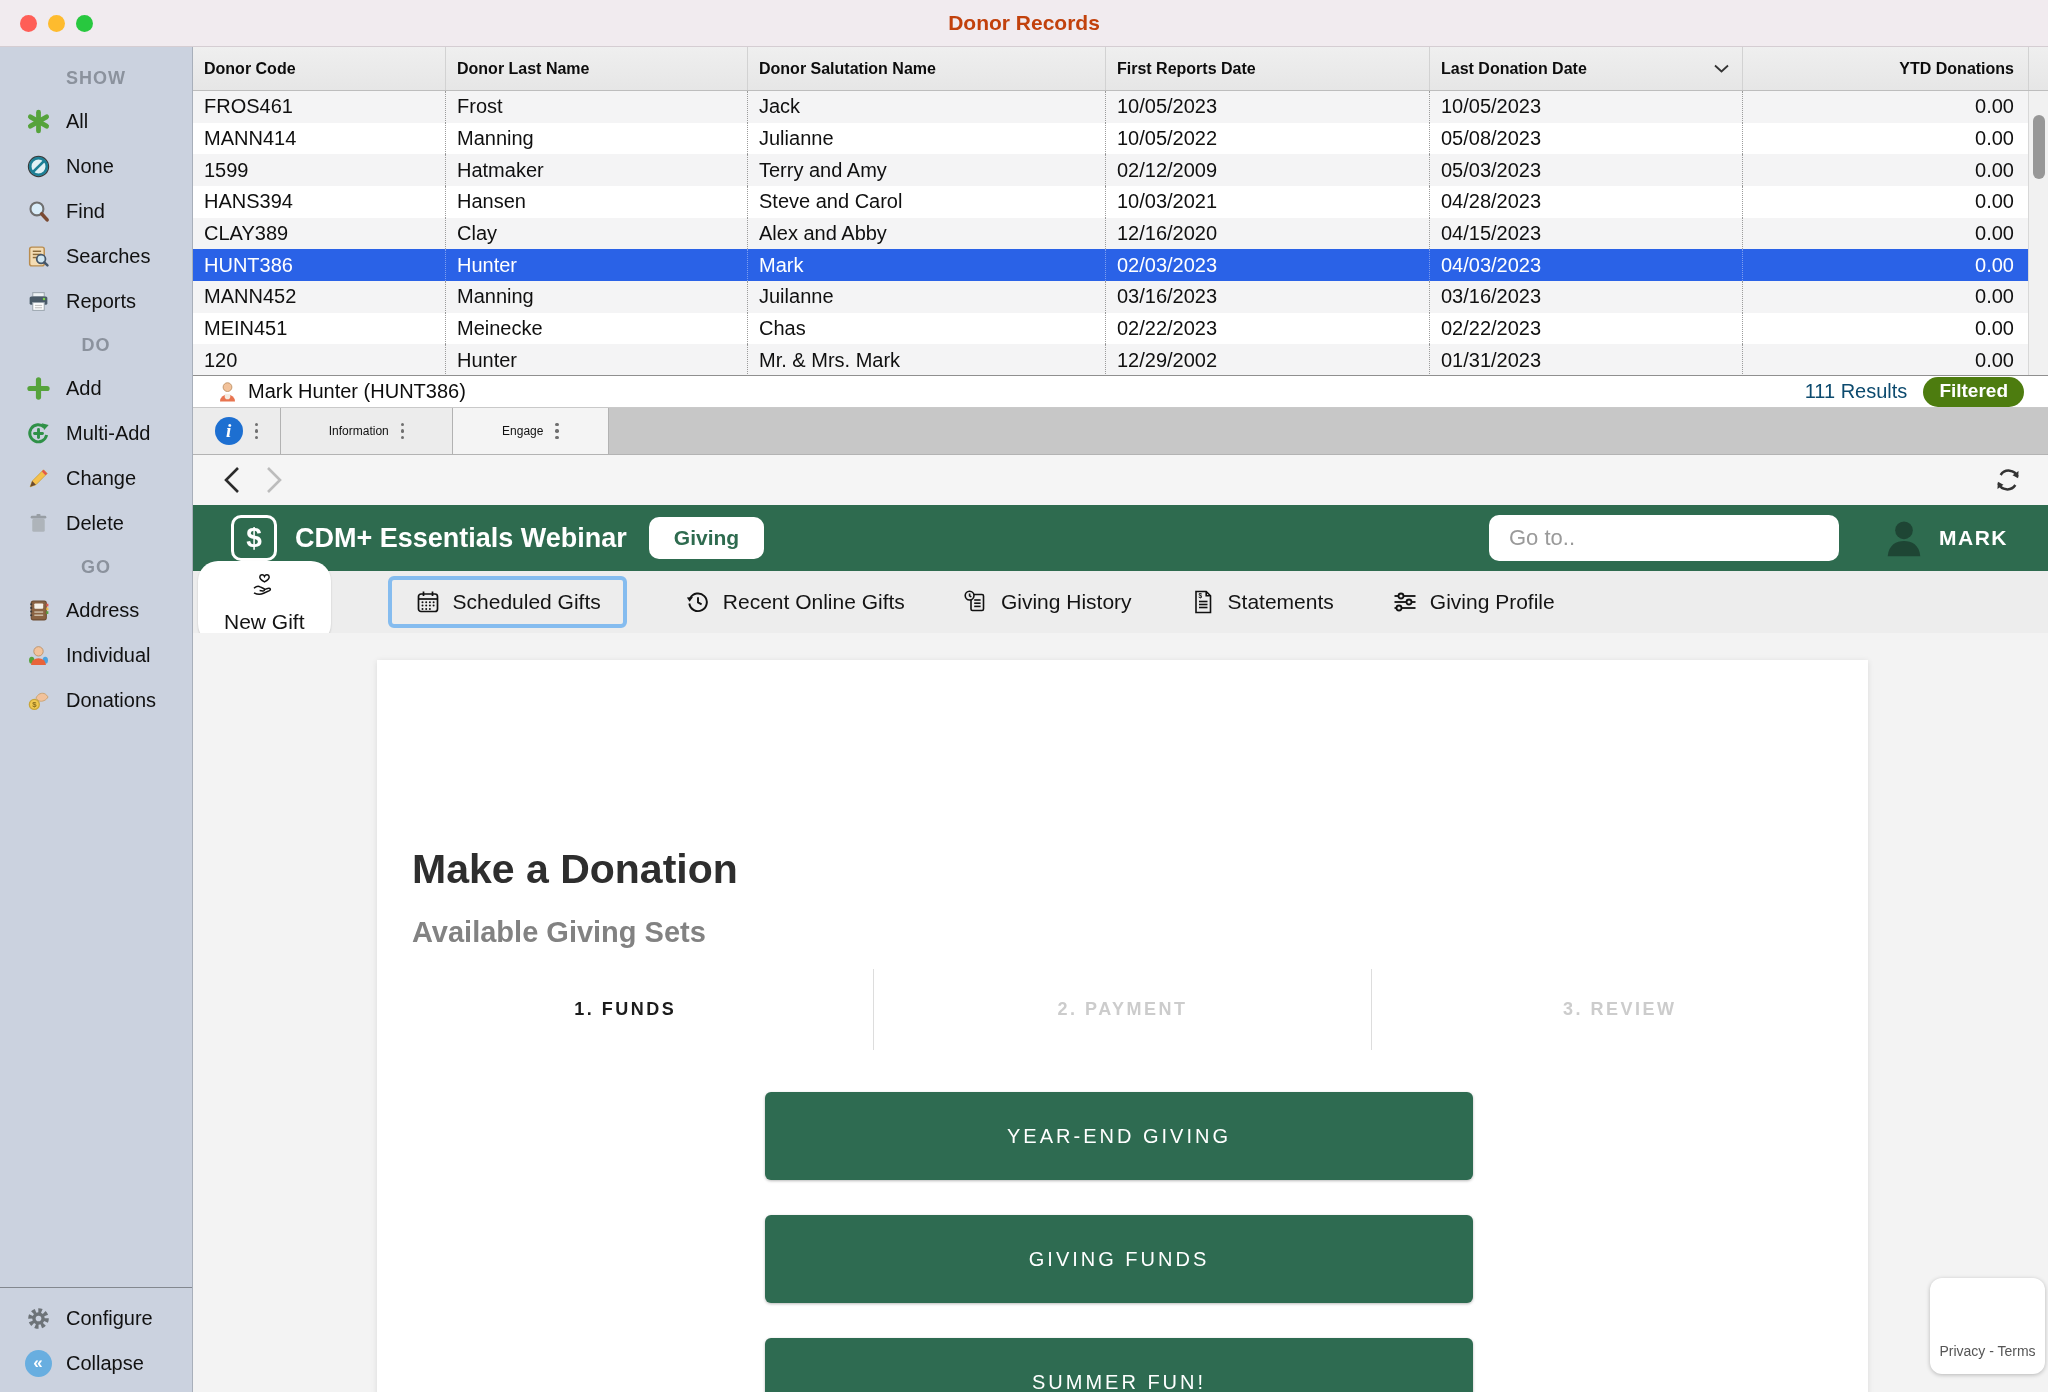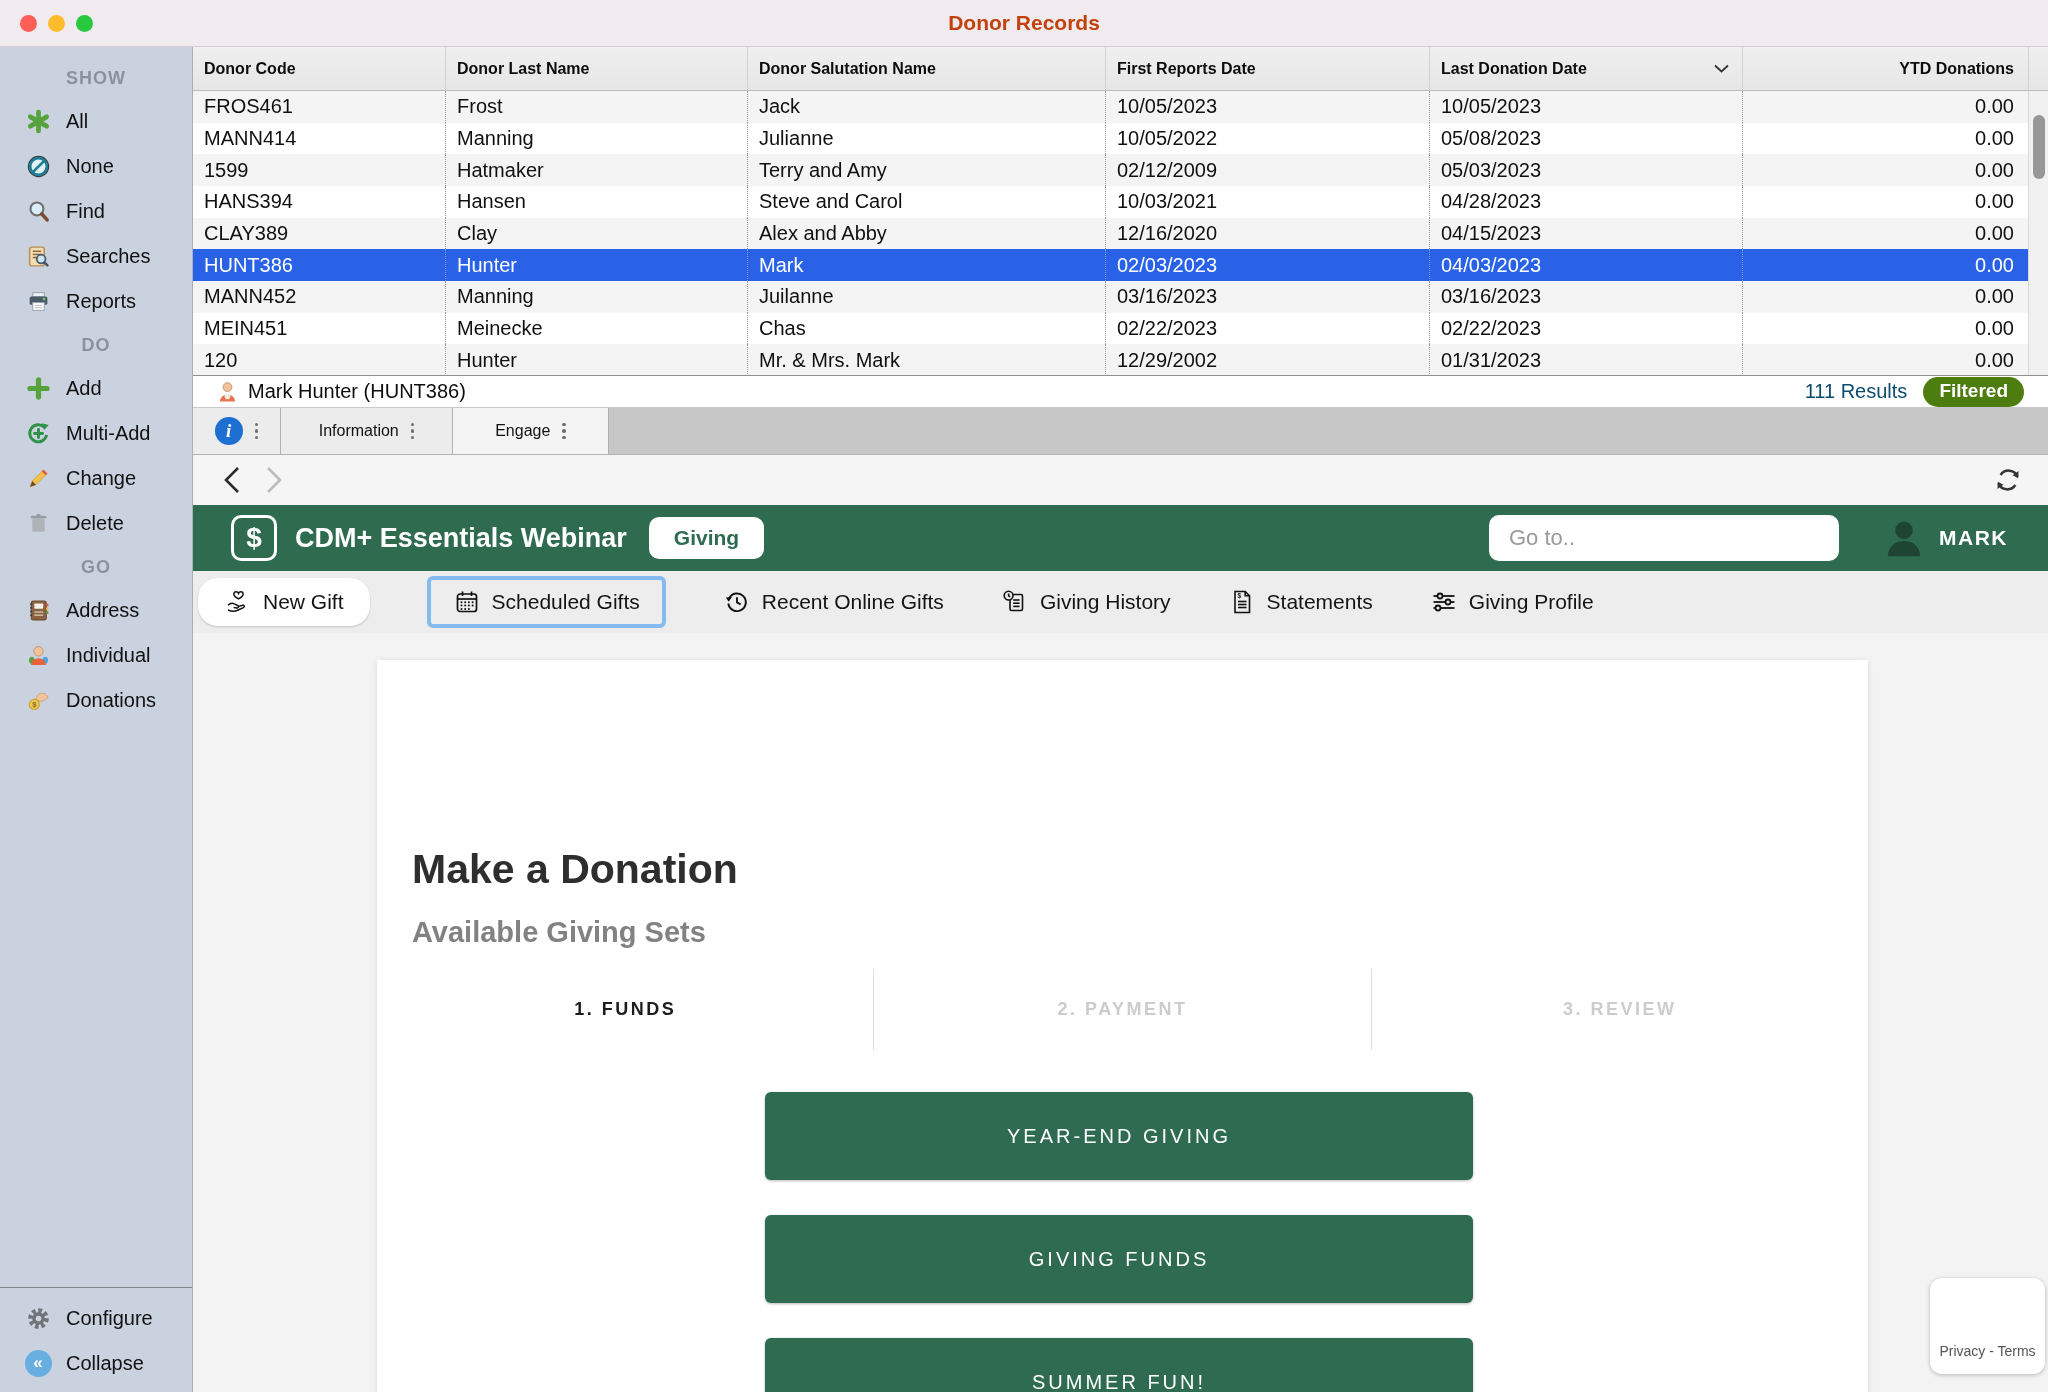--- a/index.html
+++ b/index.html
@@ -60,21 +60,21 @@
   .filter-pill { background:#4d7c0f; color:#fff; font-size:19px; font-weight:700;
     padding:3px 16px 5px; border-radius:15px; }
 
   
   .rtabs { height:47px; background:#c7c7c7; display:flex; flex:none; border-bottom:1px solid #b3b3b3; }
   .rtab { height:100%; display:flex; align-items:center; justify-content:center; gap:12px;
     background:#ececec; border-right:1px solid #b2b2b2; }
   .rtab.first { width:88px; }
   .rtab.t-info-label { width:172px; }
   .rtab.t-engage { width:156px; background:#f4f4f4; }
-  .rtab-label { font-size:16px; color:#111;text-align:center; }
+  .rtab-label { font-size:12px; color:#111;text-align:center; }
   .infocirc { width:28px; height:28px; border-radius:50%; background:#1d6fd1; color:#fff;
     font-family:"Liberation Serif","DejaVu Serif",serif; font-weight:700; font-size:19px; font-style:italic;
     display:flex; align-items:center; justify-content:center; }
   .dots { display:flex; flex-direction:column; gap:3px; }
   .dots i { width:3.5px; height:3.5px; border-radius:50%; background:#6f6f6f; display:block; }
 
   
   .navbar { height:50px; background:#f5f5f5; display:flex; align-items:center; flex:none; padding:0 22px; }
   .nav-arrow { width:34px; height:34px; display:flex; align-items:center; justify-content:center; margin-right:8px; }
   .nav-refresh { margin-left:auto; width:36px; height:36px; display:flex; align-items:center; justify-content:center; }
@@ -89,21 +89,21 @@
   .goto-wrap { margin-left:auto; }
   .goto-input { width:350px; height:46px; border:none; border-radius:10px; font-size:22px; padding:0 20px;
     font-family:"Liberation Sans","DejaVu Sans",sans-serif; color:#333; }
   .goto-input::placeholder { color:#9a9a9a; }
   .hdr-user { display:flex; align-items:center; gap:12px; margin-left:42px; margin-right:14px; }
   .hdr-user-name { color:#fff; font-size:21px; font-weight:700; letter-spacing:1.5px; }
 
   
   .gnav { height:62px; background:#ededed; display:flex; align-items:center; flex:none; padding-left:5px; gap:57px; }
   .gnav-item { display:flex; align-items:center; gap:11px; font-size:21px; color:#141414; white-space:nowrap; }
-  .gnav-item.active { background:#fff; border-radius:20px; padding:10px 26px; box-shadow:0 1px 2px rgba(0,0,0,.18); }
+  .gnav-item.active { background:#fff; border-radius:20px; padding:10px 26px; box-shadow:0 1px 2px rgba(0,0,0,.18);flex-direction:column; }
   .gnav-item.focused { border:4px solid #85bcef; border-radius:6px; padding:8px 22px; }
 
   
   .webview { flex:1; background:#f3f3f3; position:relative; overflow:hidden; }
   .card { position:absolute; left:184px; top:27px; width:1491px; height:820px; background:#fff;
     box-shadow:0 1px 6px rgba(0,0,0,.10); }
   .page-title { position:absolute; left:35px; top:186px; font-size:41px; font-weight:700; color:#2e2e2e; }
   .page-subtitle { position:absolute; left:35px; top:256px; font-size:29px; font-weight:700; color:#828282; }
   .steps { position:absolute; left:0; top:309px; width:100%; height:81px; display:flex; }
   .step { flex:1; display:flex; align-items:center; justify-content:center; font-size:18px;

